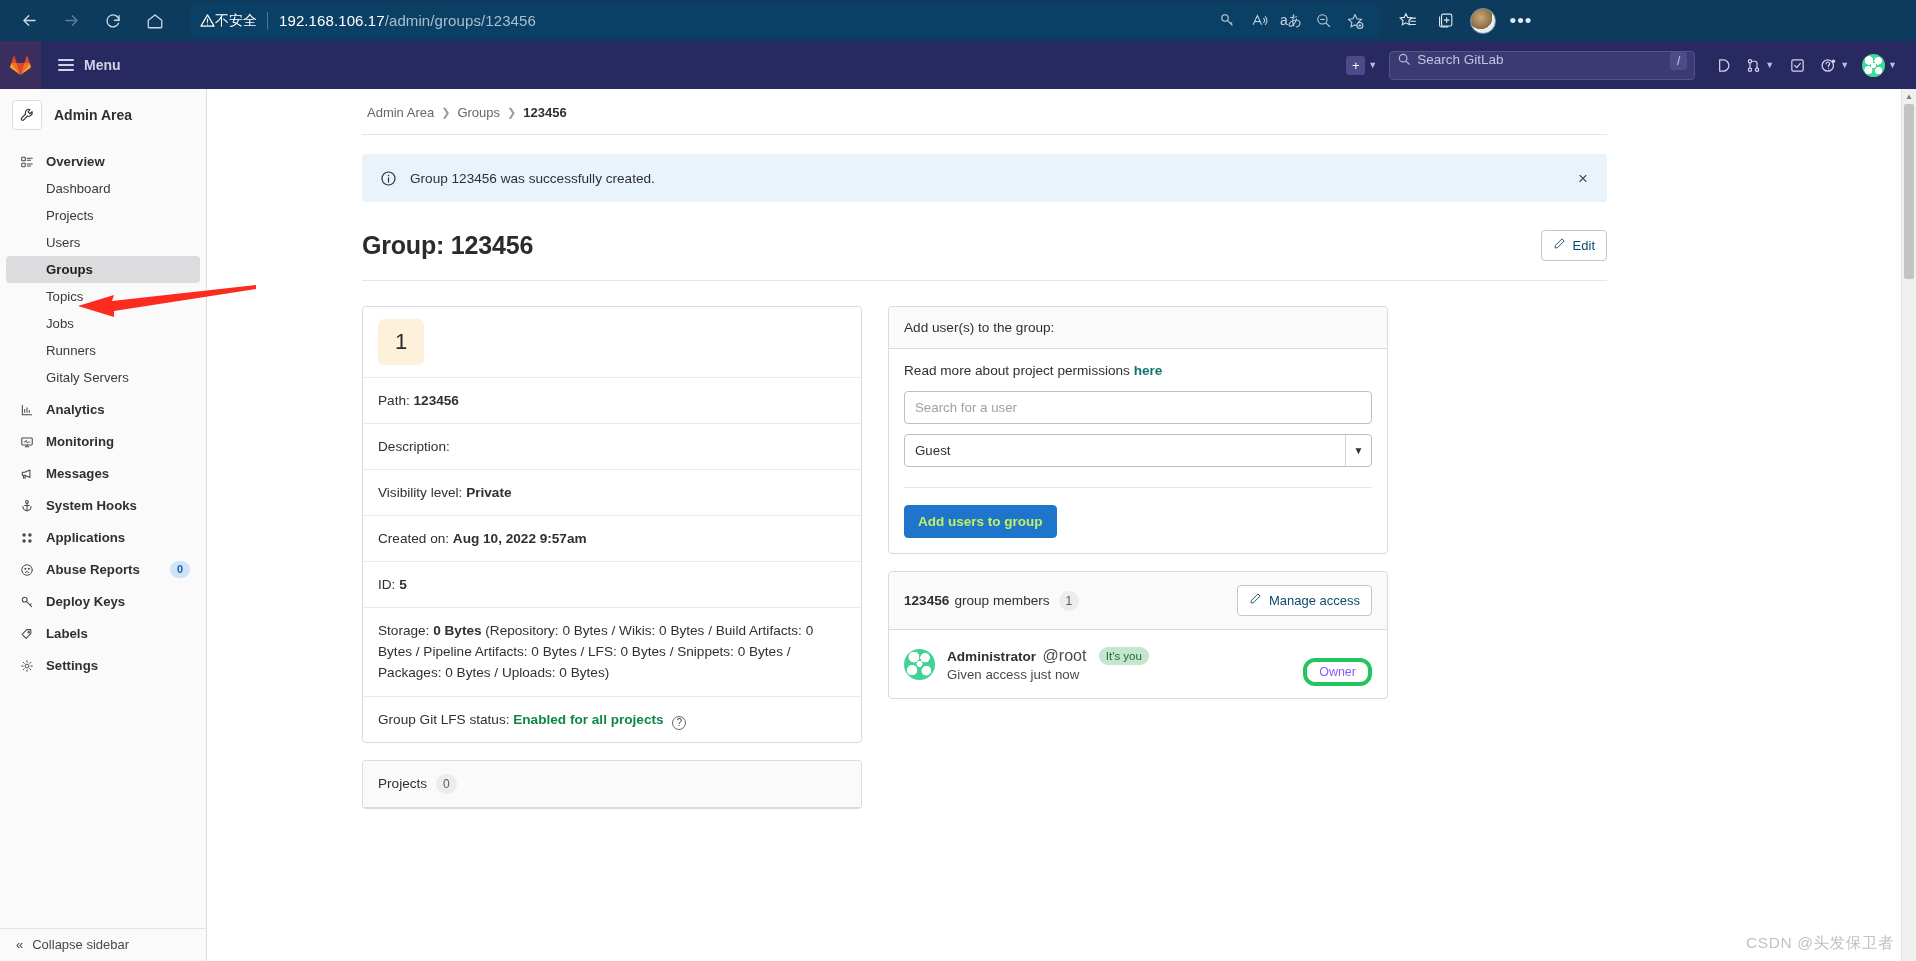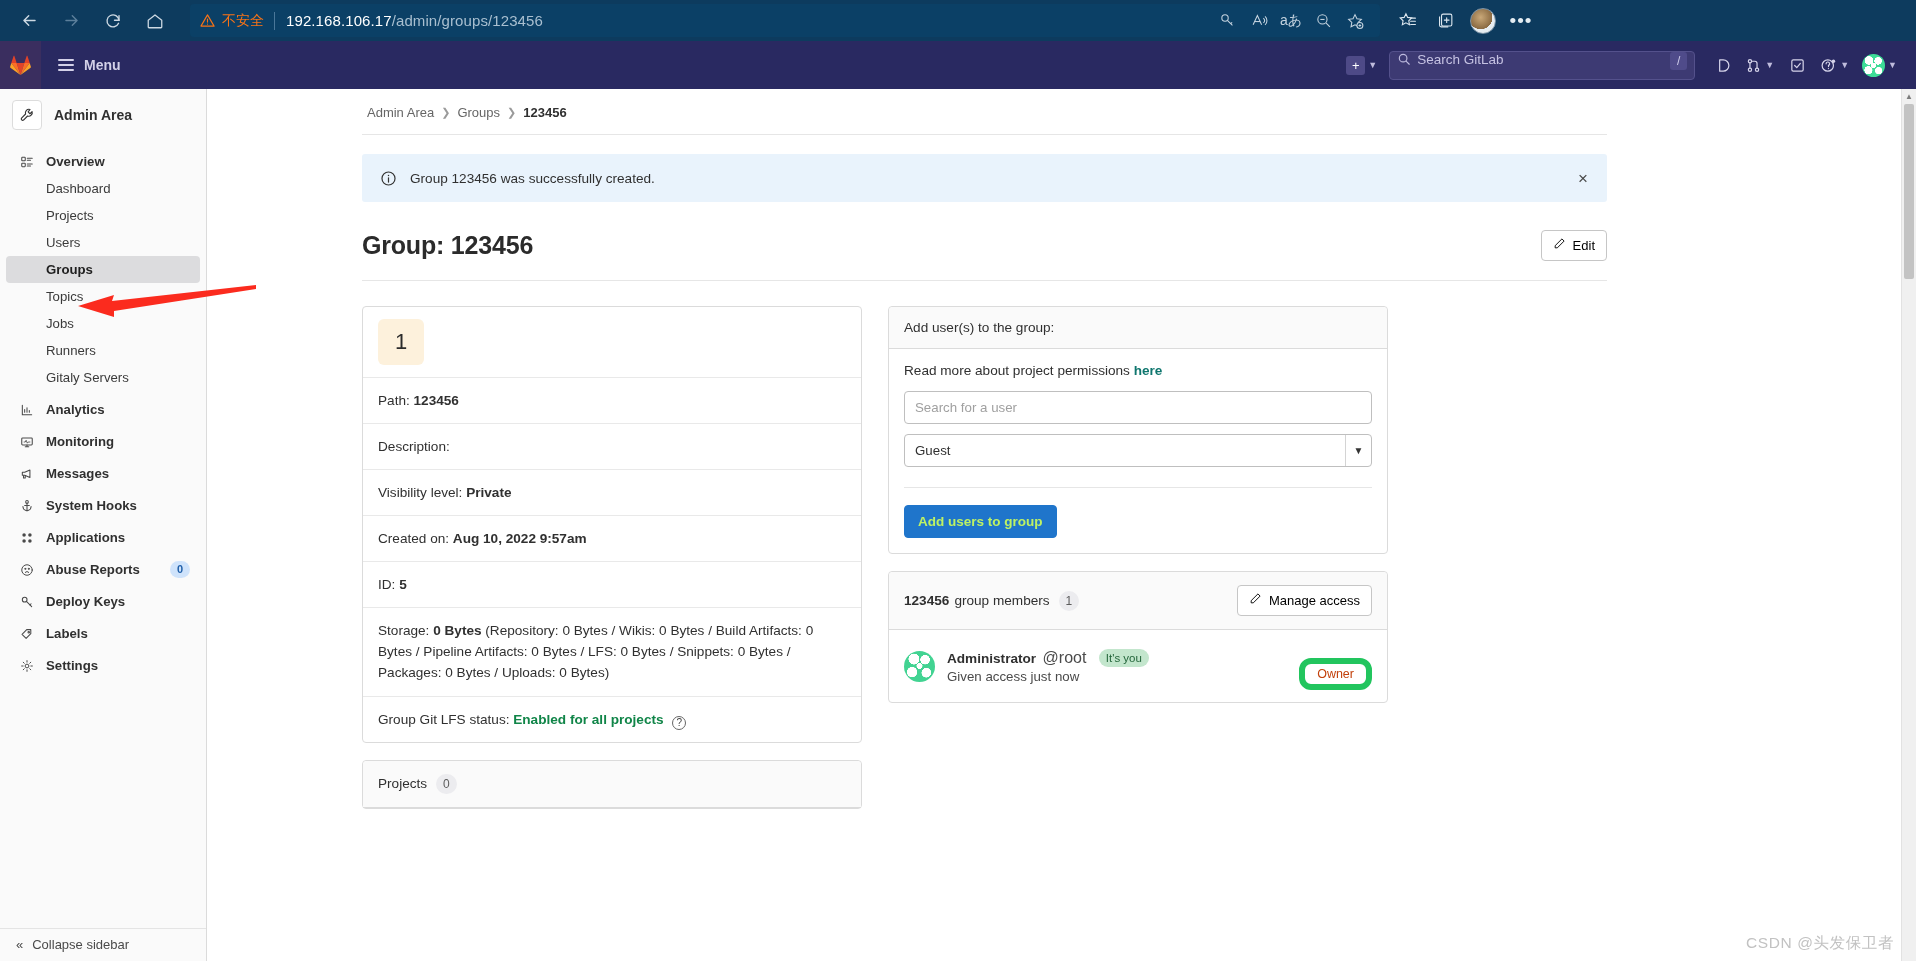--- a/index.html
+++ b/index.html
@@ -36,22 +36,22 @@
     margin-left: 14px;
     margin-right: 10px;
     background: #0b4066;
     border-radius: 4px;
     display: flex;
     align-items: center;
     padding: 0 10px;
     max-width: 1190px;
   }
   .url-warn {
-    display: flex; align-items: center; gap: 7px;
-    color: #f97316; font-size: 14px;
+    display: flex; align-items: center; 
+    color: #ffffff; font-size: 14px;
     padding-right: 10px;
   }
   .url-sep {
     width: 1px; height: 18px; background: #4a7799; margin-right: 11px;
   }
   .url-text { font-size: 15px; color: #ffffff; letter-spacing: .1px; white-space: nowrap; }
   .url-text .path { color: #a9bfd0; }
 
   .url-icons { display: flex; align-items: center; gap: 2px; margin-left: auto; }
   .url-icon {
@@ -236,21 +236,21 @@
 
   .page-head {
     display: flex; align-items: center;
     padding: 28px 0 19px 0;
     border-bottom: 1px solid #e6e6e6;
   }
   .page-title { font-size: 25px; font-weight: 600; color: #2b2b2b; letter-spacing: -.2px; }
   .btn {
     display: inline-flex; align-items: center; gap: 7px;
     border: 1px solid #c6c6c6; background: #fff;
-    border-radius: 4px; font-size: 13px; color: #000000;
+    border-radius: 4px; font-size: 13px; color: #0c4a6e;
     padding: 6px 11px; line-height: 17px;
   }
   .btn.ml-auto { margin-left: auto; }
   .btn-primary {
     background: #1f75cb; border-color: #1f75cb; color: #bef264;
     font-weight: 600; padding: 7px 13px; font-size: 13.5px;
   }
 
   .cols { display: flex; gap: 26px; padding-top: 25px; }
   .col-left { width: 500px; flex: 0 0 500px; }
@@ -343,22 +343,22 @@
   .member-handle { font-weight: 400; color: #4a4a4a; margin-left: 2px; }
   .tag-green {
     background: #c3e6cd; color: #24663b;
     border-radius: 10px; font-size: 11.5px;
     padding: 1px 7px; margin-left: 8px; line-height: 16px;
     display: inline-block; vertical-align: 1px;
   }
   .member-sub { font-size: 13.3px; color: #4a4a4a; margin-top: 2px; }
   .role-pill {
     margin-left: auto;
-    border: 6px solid #22c55e; border-radius: 12px;
-    font-size: 12.5px; color: #c2410c;
+    border: 4px solid #22c55e; border-radius: 12px;
+    font-size: 12.5px; color: #8b5cf6;
     padding: 3px 12px; background: #fff; margin-top: 16px;
   }
 
   
   .scrollbar {
     position: absolute; right: 0; top: 0; bottom: 0;
     width: 15px; background: #f0f0f0;
     border-left: 1px solid #e2e2e2;
   }
   .sb-arrow {

